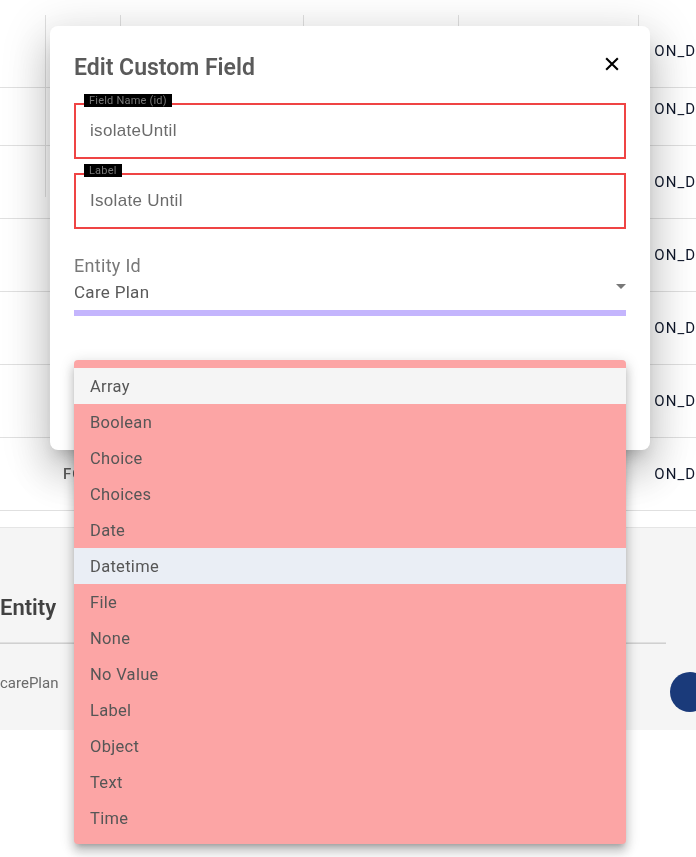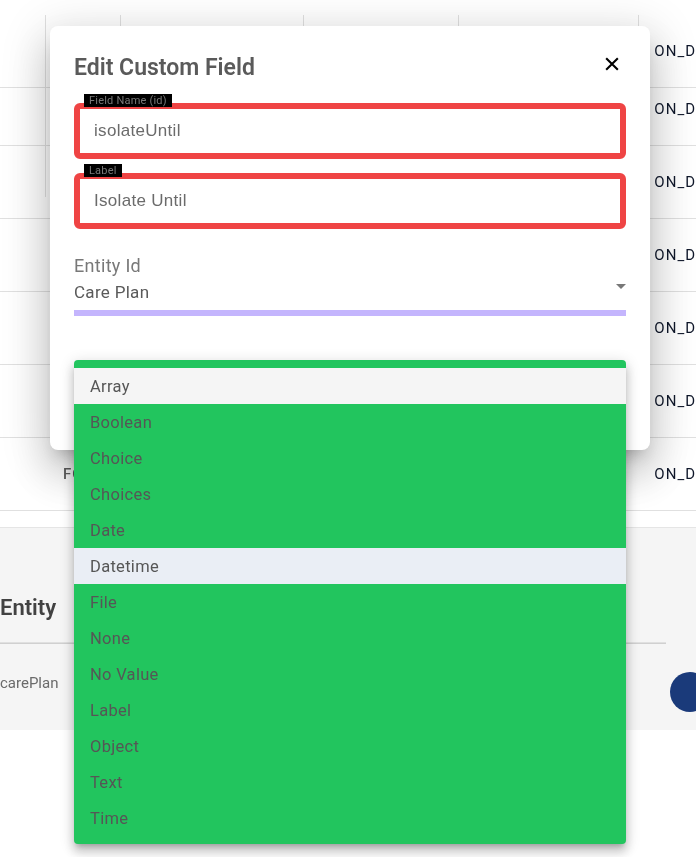--- a/index.html
+++ b/index.html
@@ -150,22 +150,22 @@
       stroke-width: 2.5;
     }
     
     .field-wrap {
       position: relative;
       margin-bottom: 14px;
     }
     .field-input {
       width: 100%;
       height: 56px;
-      border: 6px solid #ef4444;
-      border-radius: 6px;
+      border: 2px solid #ef4444;
+      border-radius: 0;
       padding: 0 14px;
       font-size: 17px;
       color: #6b6b6b;
       letter-spacing: 0.3px;
       background: #fff;
       outline: none;
     }
     .field-label {
       position: absolute;
       top: -9px;
@@ -216,21 +216,21 @@
     }
     .modal-footer-space {
       height: 96px;
     }
     
     .dropdown {
       position: absolute;
       top: 360px;
       left: 74px;
       width: 552px;
-      background: #22c55e;
+      background: #fca5a5;
       border-radius: 4px;
       box-shadow: 0 5px 5px -3px rgba(0,0,0,0.2), 0 8px 10px 1px rgba(0,0,0,0.14), 0 3px 14px 2px rgba(0,0,0,0.12);
       padding: 8px 0;
       pointer-events: auto;
       overflow: hidden;
     }
     .dropdown-item {
       height: 36px;
       display: flex;
       align-items: center;

